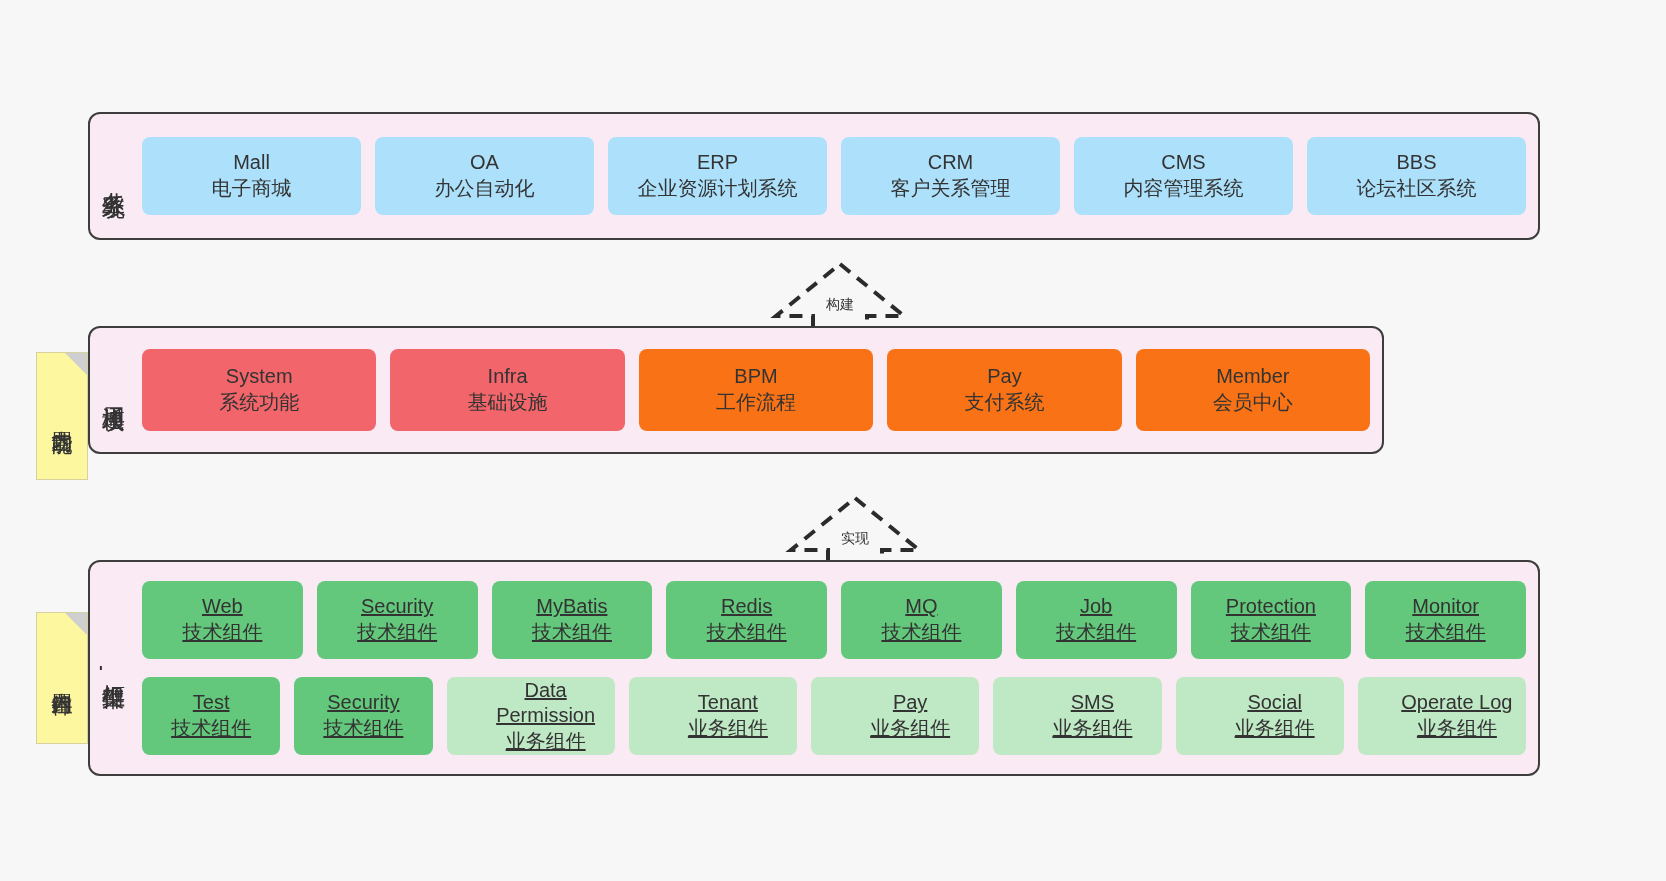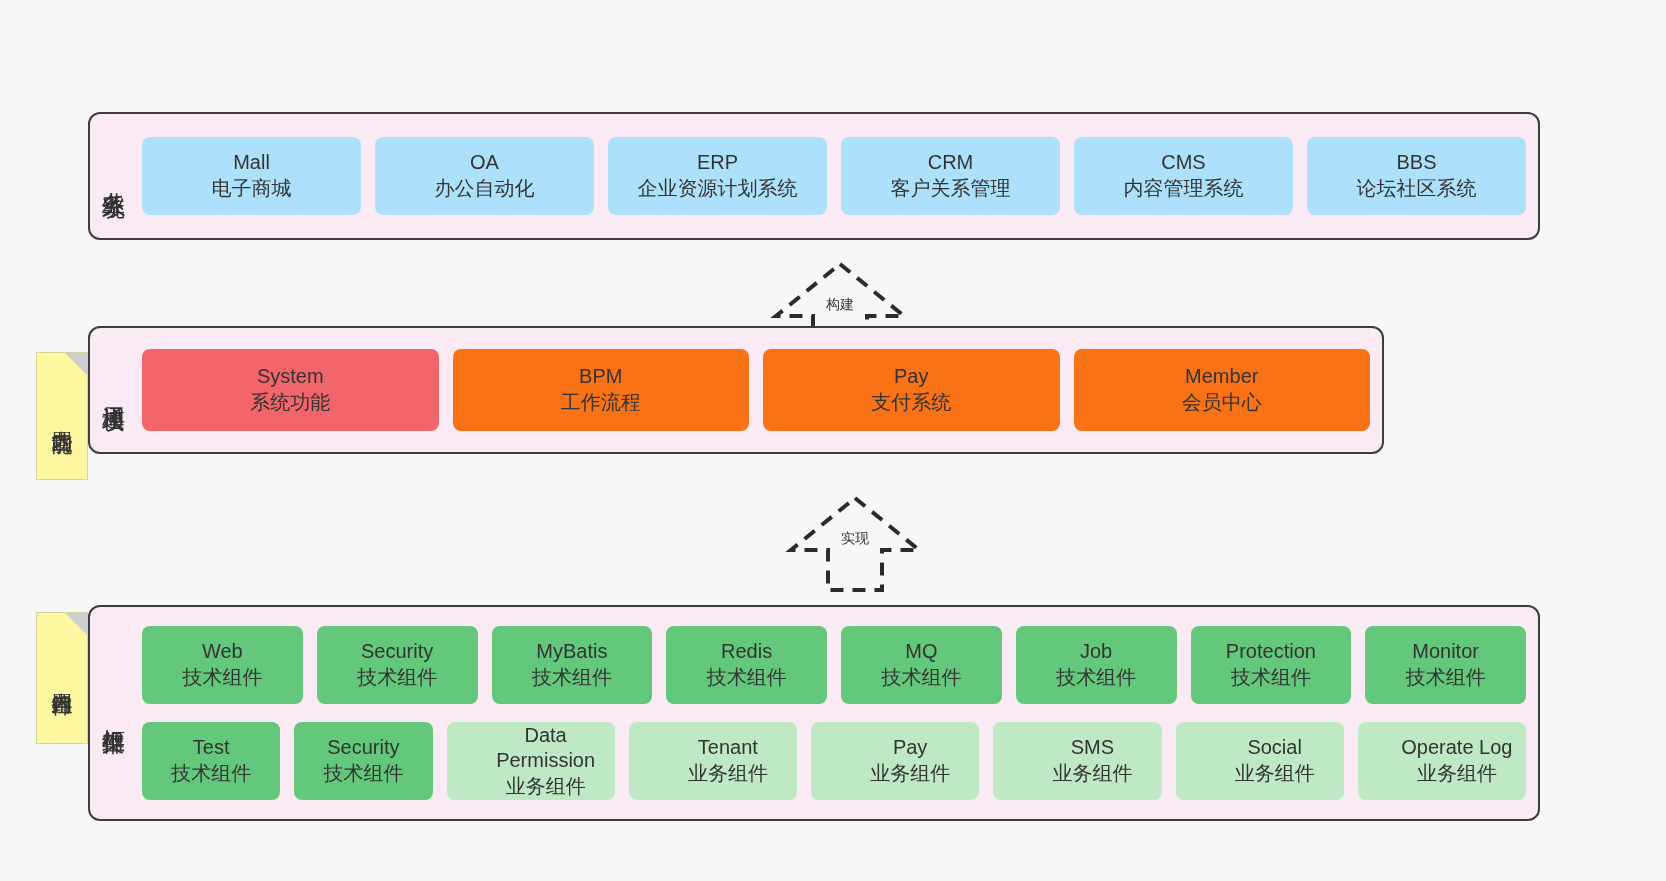--- a/index.html
+++ b/index.html
@@ -196,20 +196,24 @@
   <div class="layer" style="left:88px; top:326px; width:1296px; height:128px;">
     <div class="layer-caption">通用模块</div>
     <div class="layer-body">
       <div class="row">
 
         <div class="card h-mod c-red">
           <span class="t-en">System</span>
           <span class="t-cn">系统功能</span>
         </div>
 
+        <div class="card h-mod c-red">
+          <span class="t-en">Infra</span>
+          <span class="t-cn">基础设施</span>
+        </div>
 
         <div class="card h-mod c-pink">
           <span class="t-en">BPM</span>
           <span class="t-cn">工作流程</span>
         </div>
 
         <div class="card h-mod c-pink">
           <span class="t-en">Pay</span>
           <span class="t-cn">支付系统</span>
         </div>
@@ -229,21 +233,21 @@
       <path d="M 85 6 L 149 58 L 112 58 L 112 98 L 58 98 L 58 58 L 21 58 Z" fill="none" stroke="#2b2b2b" stroke-width="4" stroke-dasharray="13 9" stroke-linejoin="miter"></path>
     </svg>
     <div class="uml-label">实现</div>
   </div>
 
   <div class="note" style="left:36px; top:612px; width:52px; height:132px;">
     <span class="fold"></span>
     <span>内置组件</span>
   </div>
 
-  <div class="layer" style="left:88px; top:605px; width:1452px; height:216px;">
+  <div class="layer" style="left:88px; top:560px; width:1452px; height:216px;text-decoration:underline;">
     <div class="layer-caption">框架组件</div>
     <div class="layer-body">
 
       <div class="row">
 
         <div class="card h-frame c-green">
           <span class="t-en">Web</span>
           <span class="t-cn">技术组件</span>
         </div>
 

